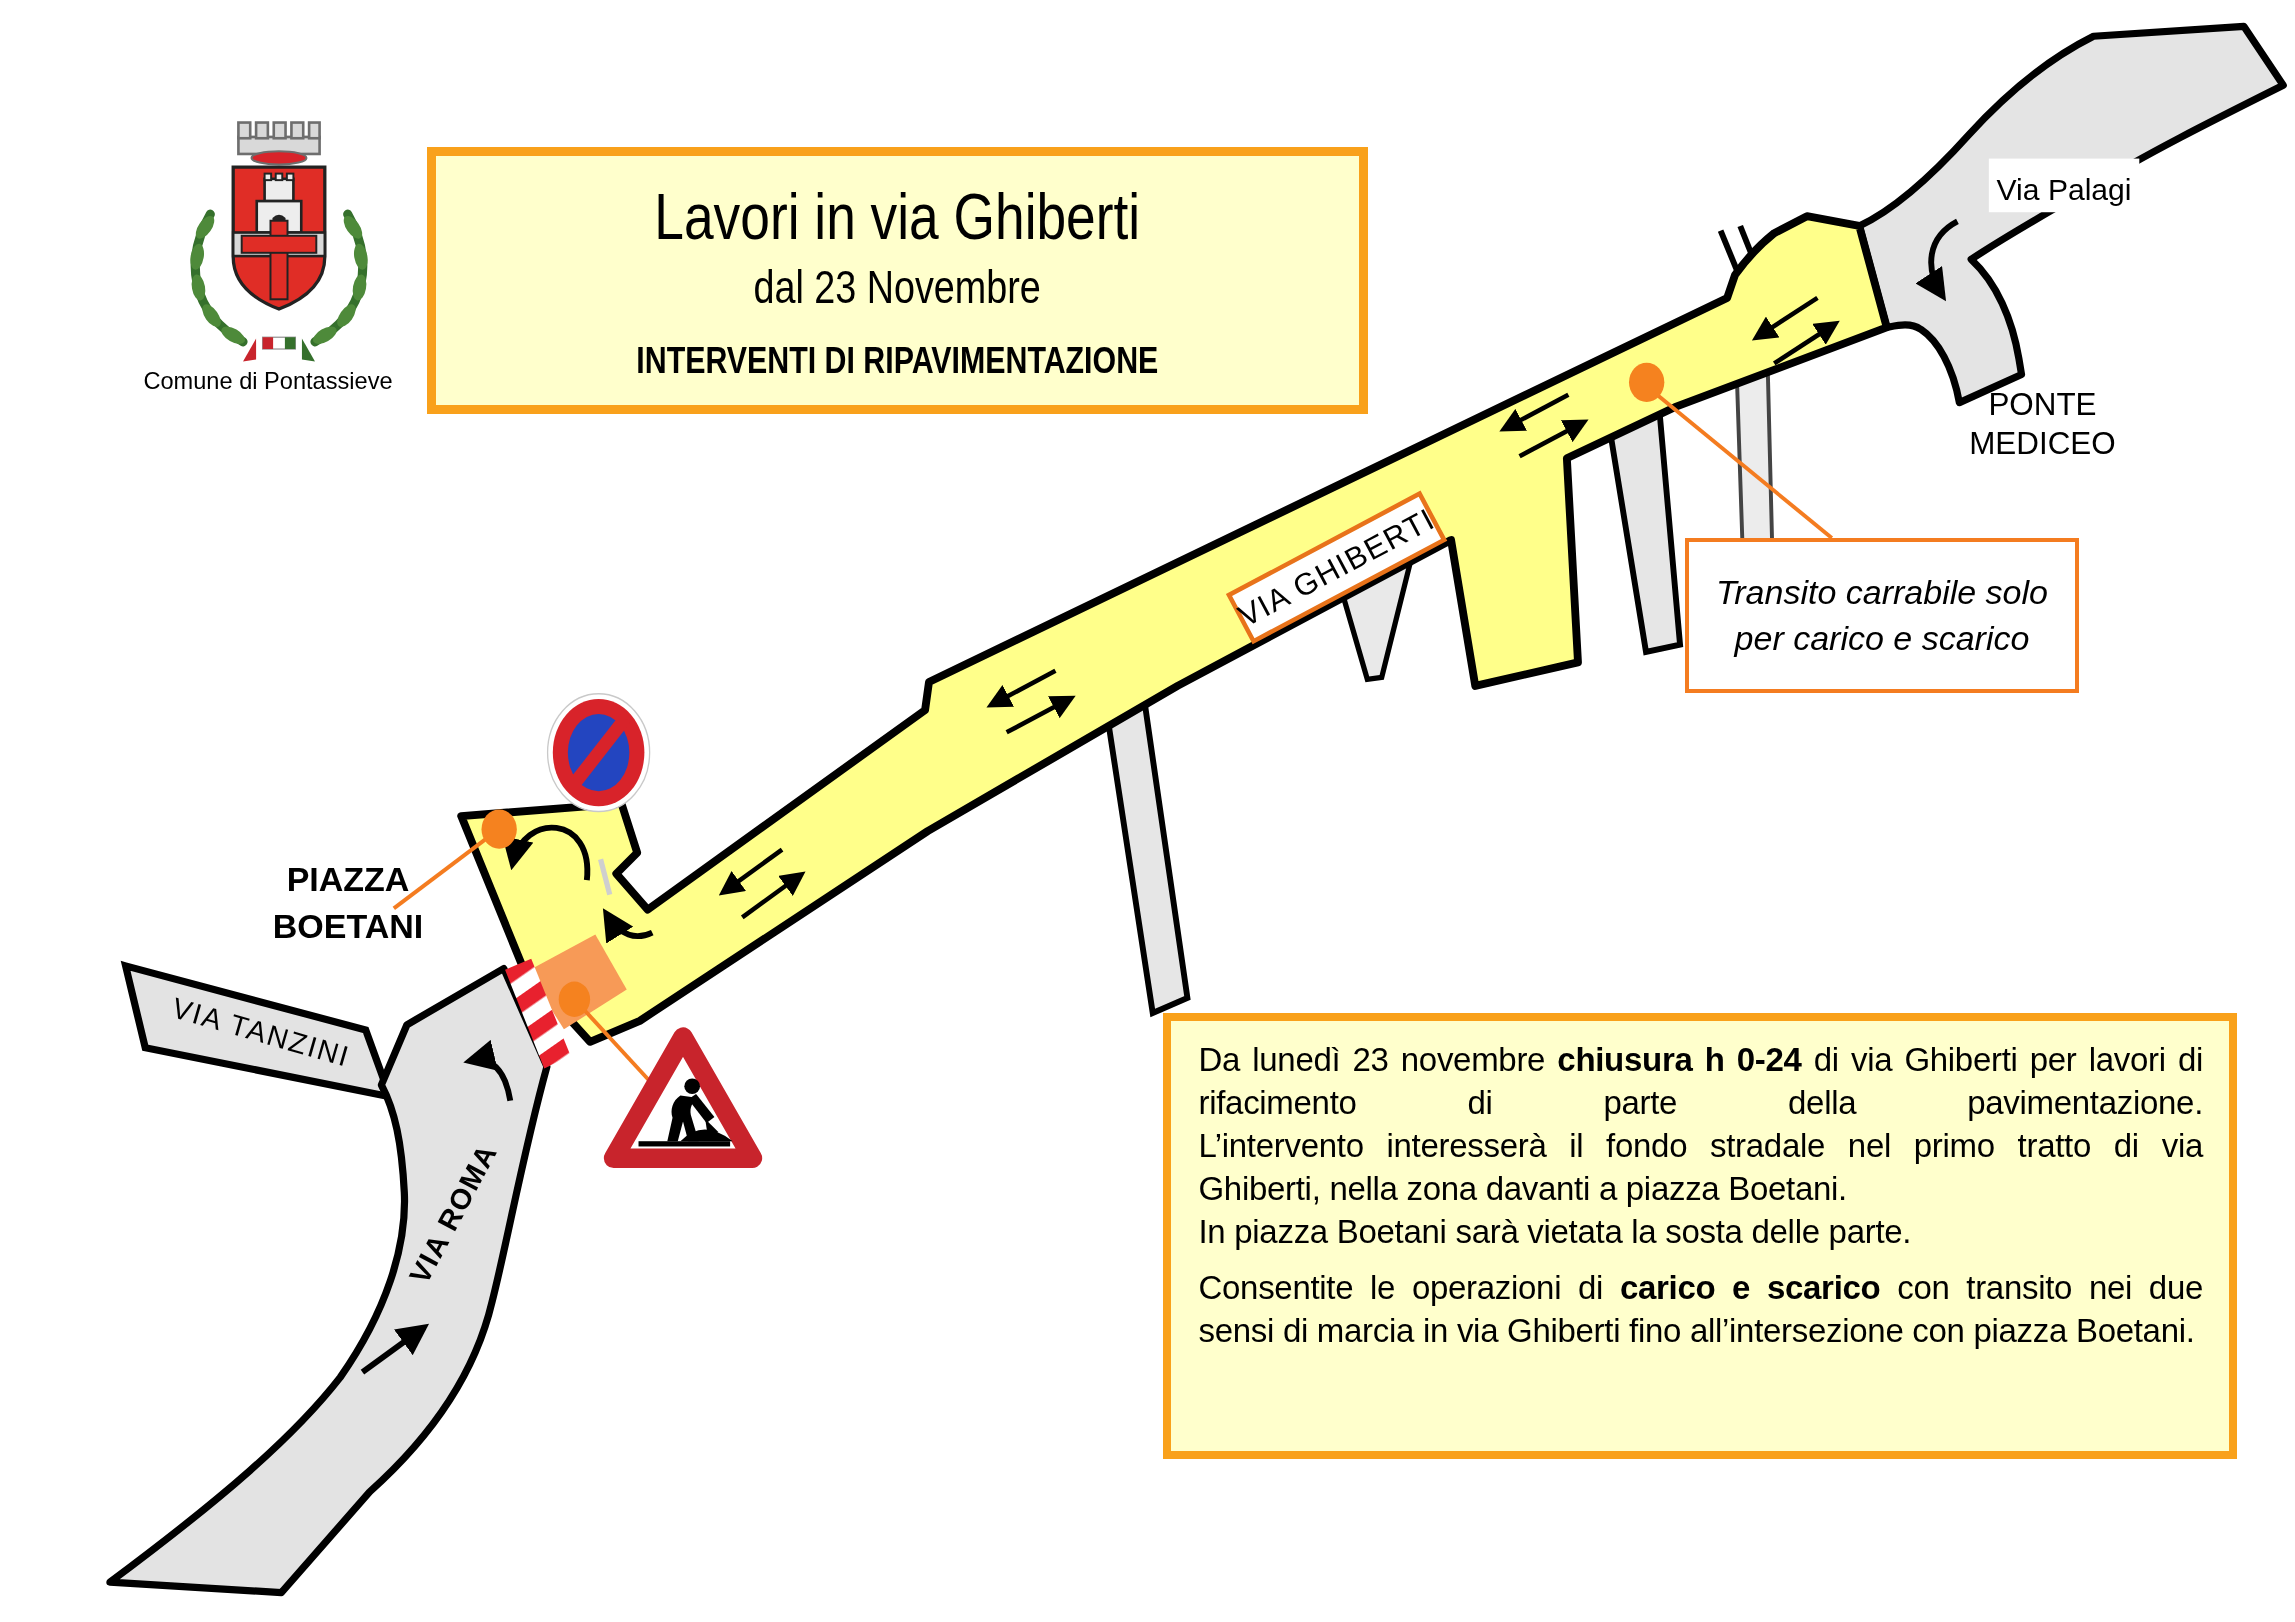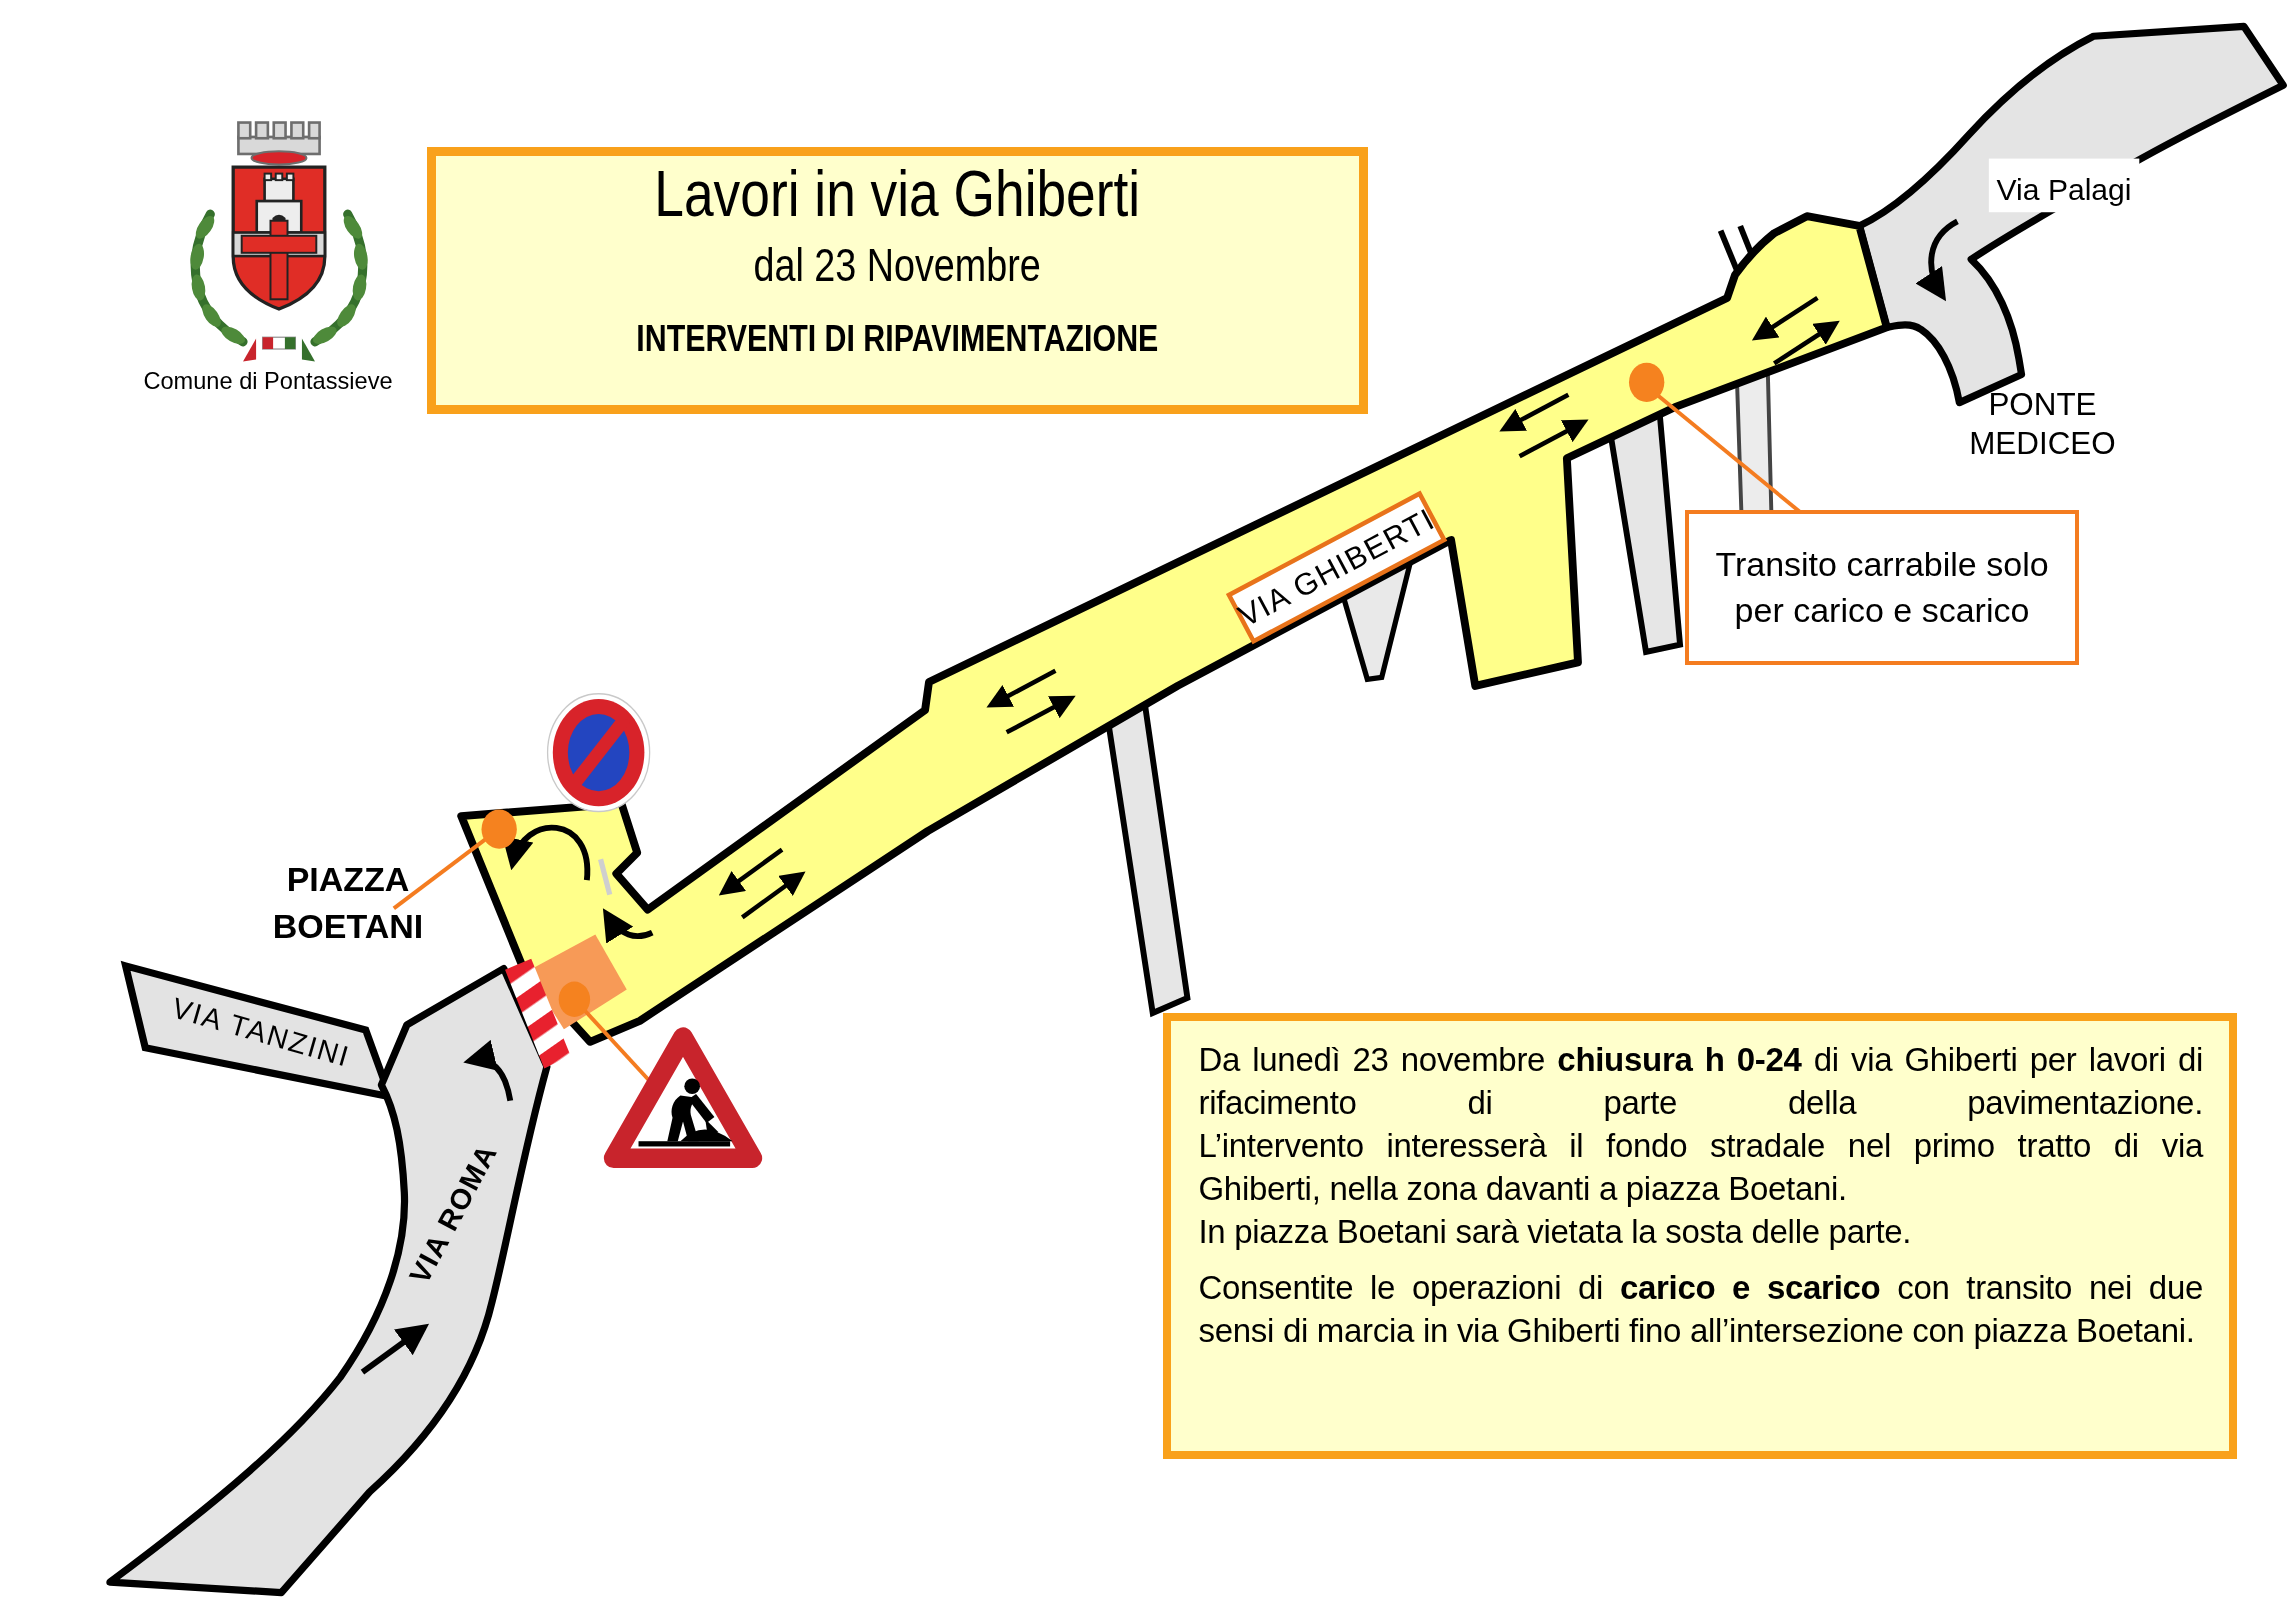--- a/index.html
+++ b/index.html
@@ -8,31 +8,31 @@
   .map-svg { position:absolute; left:0; top:0; width:2295px; height:1623px; }
 
   
   .crest { position:absolute; left:171px; top:116px; width:216px; height:252px; }
   .crest-caption { position:absolute; left:137px; top:368px; width:262px; text-align:center;
                    font-size:23.6px; color:#000; }
 
   
   .title-box { position:absolute; left:427px; top:147px; width:941px; height:267px;
                background:var(--box-bg-yellow,#FFFFCC); border:9.2px solid var(--box-border-orange,#F9A11B);
-               display:flex; flex-direction:column; align-items:center; justify-content:flex-start; }
+               display:flex; flex-direction:column; align-items:center; justify-content:center; }
   .title-line1 { font-size:65px; color:#000; }
   .title-line2 { font-size:46px; margin-top:6.5px; color:#000;text-decoration:underline; }
   .title-line3 { font-size:37px; font-weight:bold; margin-top:26px; color:#000; }
   .condense { display:inline-block; transform:scaleX(0.82); transform-origin:center; white-space:nowrap; }
 
   
-  .callout-box { position:absolute; left:1685px; top:510px; width:394px; height:155px;
+  .callout-box { position:absolute; left:1685px; top:538px; width:394px; height:155px;
                  background:#fff; border:4.6px solid var(--accent-orange,#F47C20);
                  display:flex; flex-direction:column; align-items:center; justify-content:center;
-                 font-size:34px; line-height:1.35; color:#000; text-align:center; }
+                 font-size:34px; line-height:1.35; color:#000; text-align:center;font-style:italic; }
 
   
   .info-box { position:absolute; left:1163px; top:1013px; width:1074px; height:446px;
               background:var(--box-bg-yellow,#FFFFCC); border:8.5px solid var(--box-border-orange,#F9A11B);
               padding:18.3px 26px 13px 27.5px; color:#000; }
   .info-box p { font-size:33px; line-height:1.3; letter-spacing:-0.3px; }
   .info-box p.justify { text-align:justify; }
   .info-box p.justify-last { text-align:justify; text-align-last:justify; }
   .info-box p.gap { margin-top:13px; }
 

